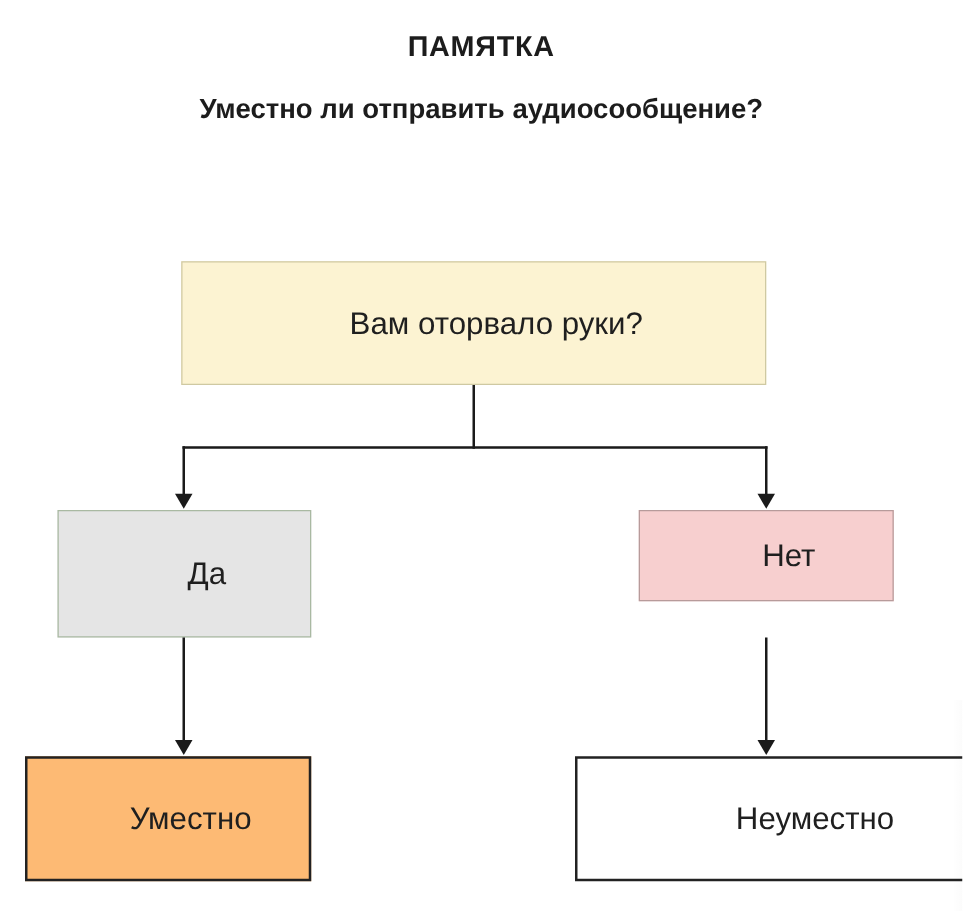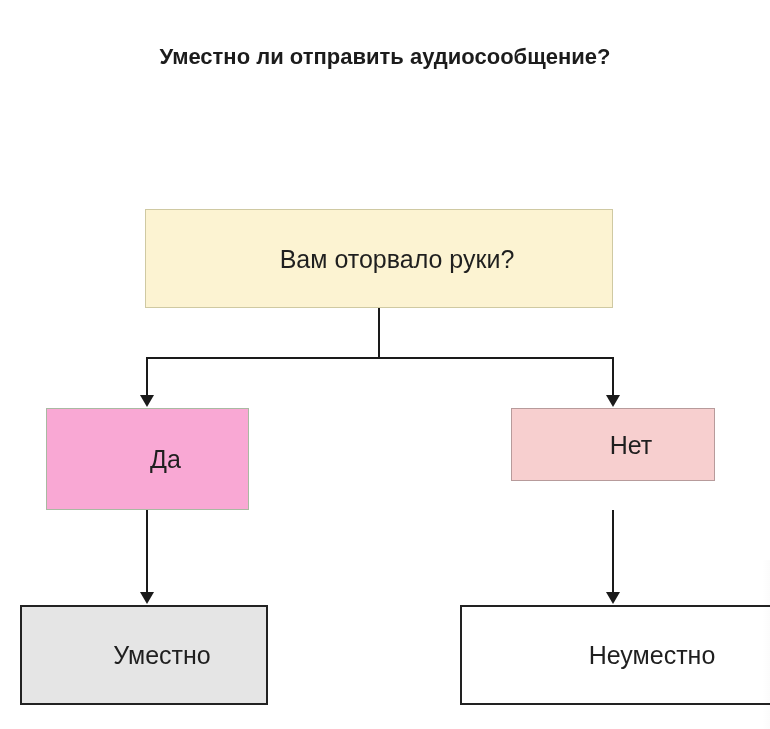--- a/index.html
+++ b/index.html
@@ -71,41 +71,41 @@
     background: #fcf3d2;
     border: 1px solid #cfc9a2;
   }
 
   
   #node-yes {
     left: 46px;
     top: 408px;
     width: 203px;
     height: 102px;
-    background: #f9a8d4;
+    background: #e5e5e5;
     border: 1px solid #a9b9a2;
   }
 
   
   #node-no {
     left: 511px;
     top: 408px;
     width: 204px;
     height: 73px;
     background: #f7cfcf;
     border: 1px solid #b79b9b;
   }
 
   
   #node-appropriate {
     left: 20px;
     top: 605px;
-    width: 248px;
+    width: 229px;
     height: 100px;
-    background: #e5e5e5;
+    background: #fdba74;
     border: 2px solid #222222;
   }
   #node-inappropriate {
     left: 460px;
     top: 605px;
     width: 348px;
     height: 100px;
     background: #ffffff;
     border: 2px solid #222222;
   }
@@ -178,20 +178,21 @@
     height: 169px;
     background: linear-gradient(to right, rgba(0,0,0,0.00), rgba(0,0,0,0.015));
   }
 </style>
 </head>
 <body>
 
 <div id="canvas">
 
   <div class="heading">
+    <div class="title">ПАМЯТКА</div>
     <div class="subtitle">Уместно ли отправить аудиосообщение?</div>
   </div>
 
   <div class="node" id="node-question">
     <span class="node-label">Вам оторвало руки?</span>
   </div>
 
   <div class="conn conn-v" id="conn-stem"></div>
   <div class="conn conn-h" id="conn-bar"></div>
   <div class="conn conn-v" id="conn-left-drop"></div>

